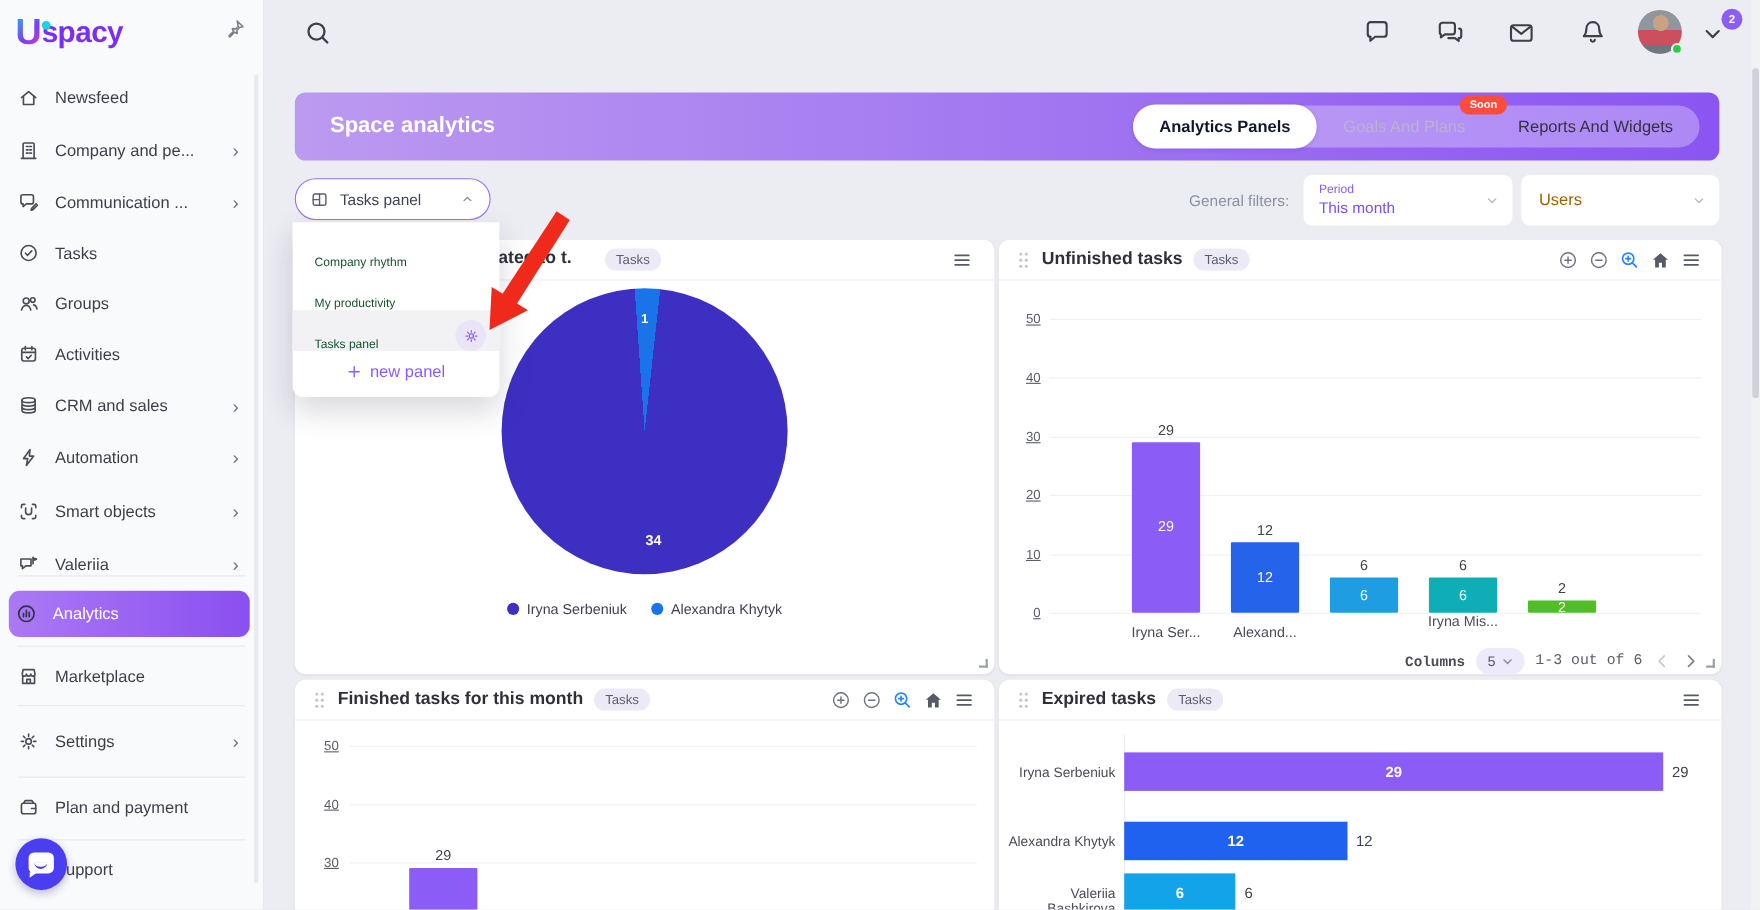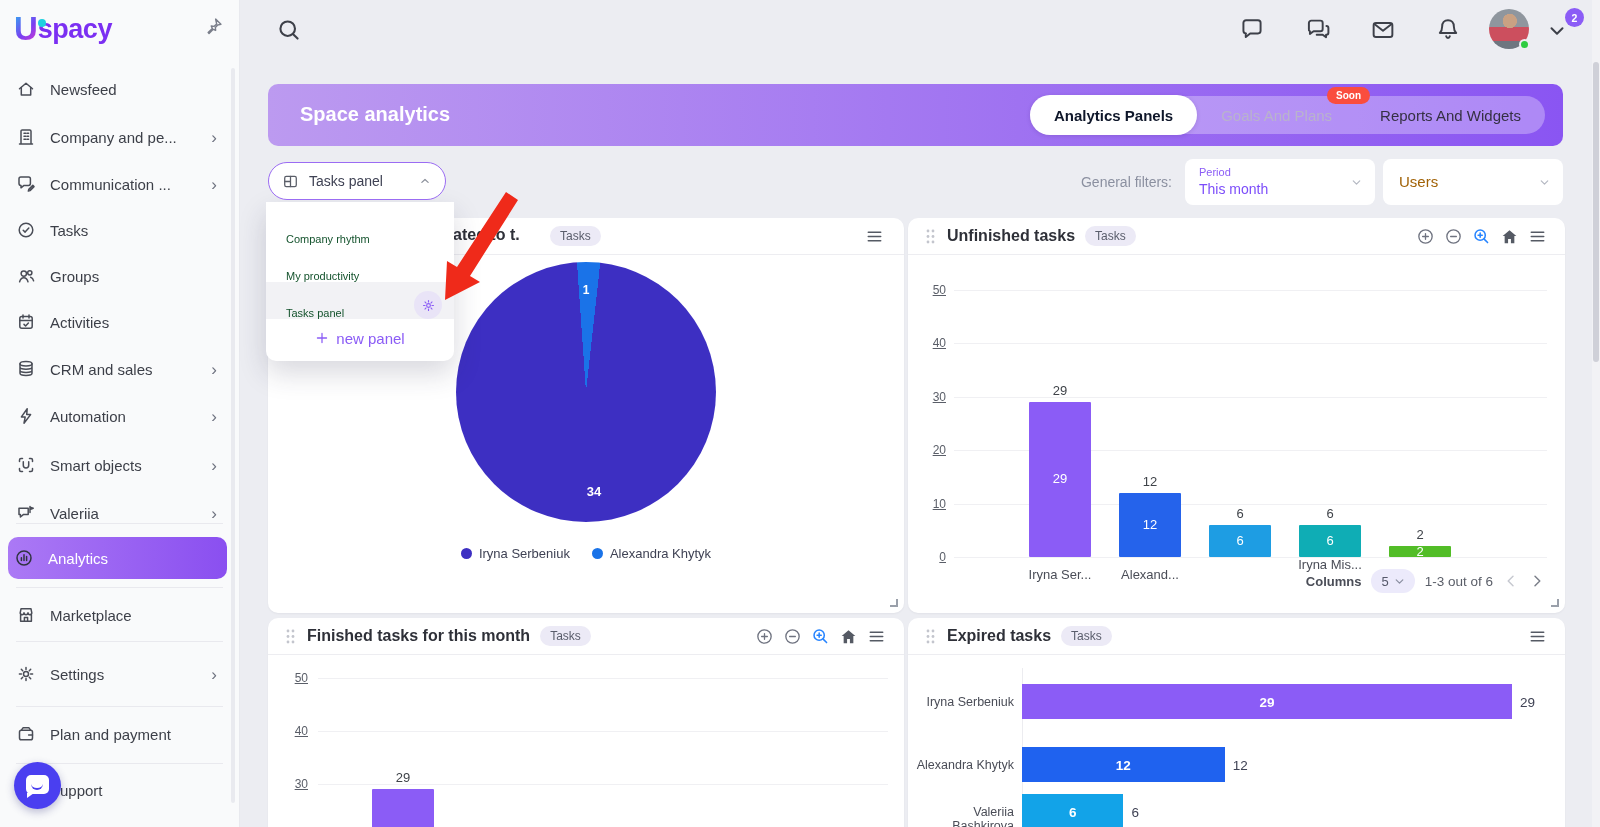--- a/index.html
+++ b/index.html
@@ -100,21 +100,21 @@
   .gridline { position:absolute; height:1px; background:#f0f0f3; }
   .ytick { position:absolute; width:32px; text-align:right; font-size:12px; color:#5a5e68;text-decoration:underline; }
   .bar { position:absolute; border-radius:1px; }
   .bar-label-above { position:absolute; font-size:13px; color:#3f4349; text-align:center; width:60px; }
   .bar-label-in { position:absolute; font-size:13px; color:#fff; text-align:center; }
   .xcat { position:absolute; font-size:13px; color:#4a4d57; text-align:center; width:96px; white-space:nowrap; }
   .resize-corner { position:absolute; right:6px; bottom:6px; width:8px; height:8px;
     border-right:2px solid #9aa0aa; border-bottom:2px solid #9aa0aa; cursor:nwse-resize; }
 
   
-  .unf-footer { position:absolute; right:20px; bottom:20px; display:flex; align-items:center; gap:10px; }
+  .unf-footer { position:absolute; right:20px; bottom:0; display:flex; align-items:center; gap:10px;font-family:Liberation Mono, monospace; }
   .unf-footer .cols { font-size:13px; font-weight:700; color:#4a4d57; }
   .cols-pill { display:flex; align-items:center; gap:5px; background:#eceafb; border-radius:12px;
     height:24px; padding:0 10px; font-size:13px; color:#55586a; cursor:pointer; }
   .cols-pill svg { width:11px; height:11px; color:#8a8fa0; }
   .range { font-size:13.5px; color:#5a5e68; }
   .pag { width:16px; height:16px; cursor:pointer; }
   .pag.prev { color:#c6c8d0; }
   .pag.next { color:#7a7e88; }
 
   

